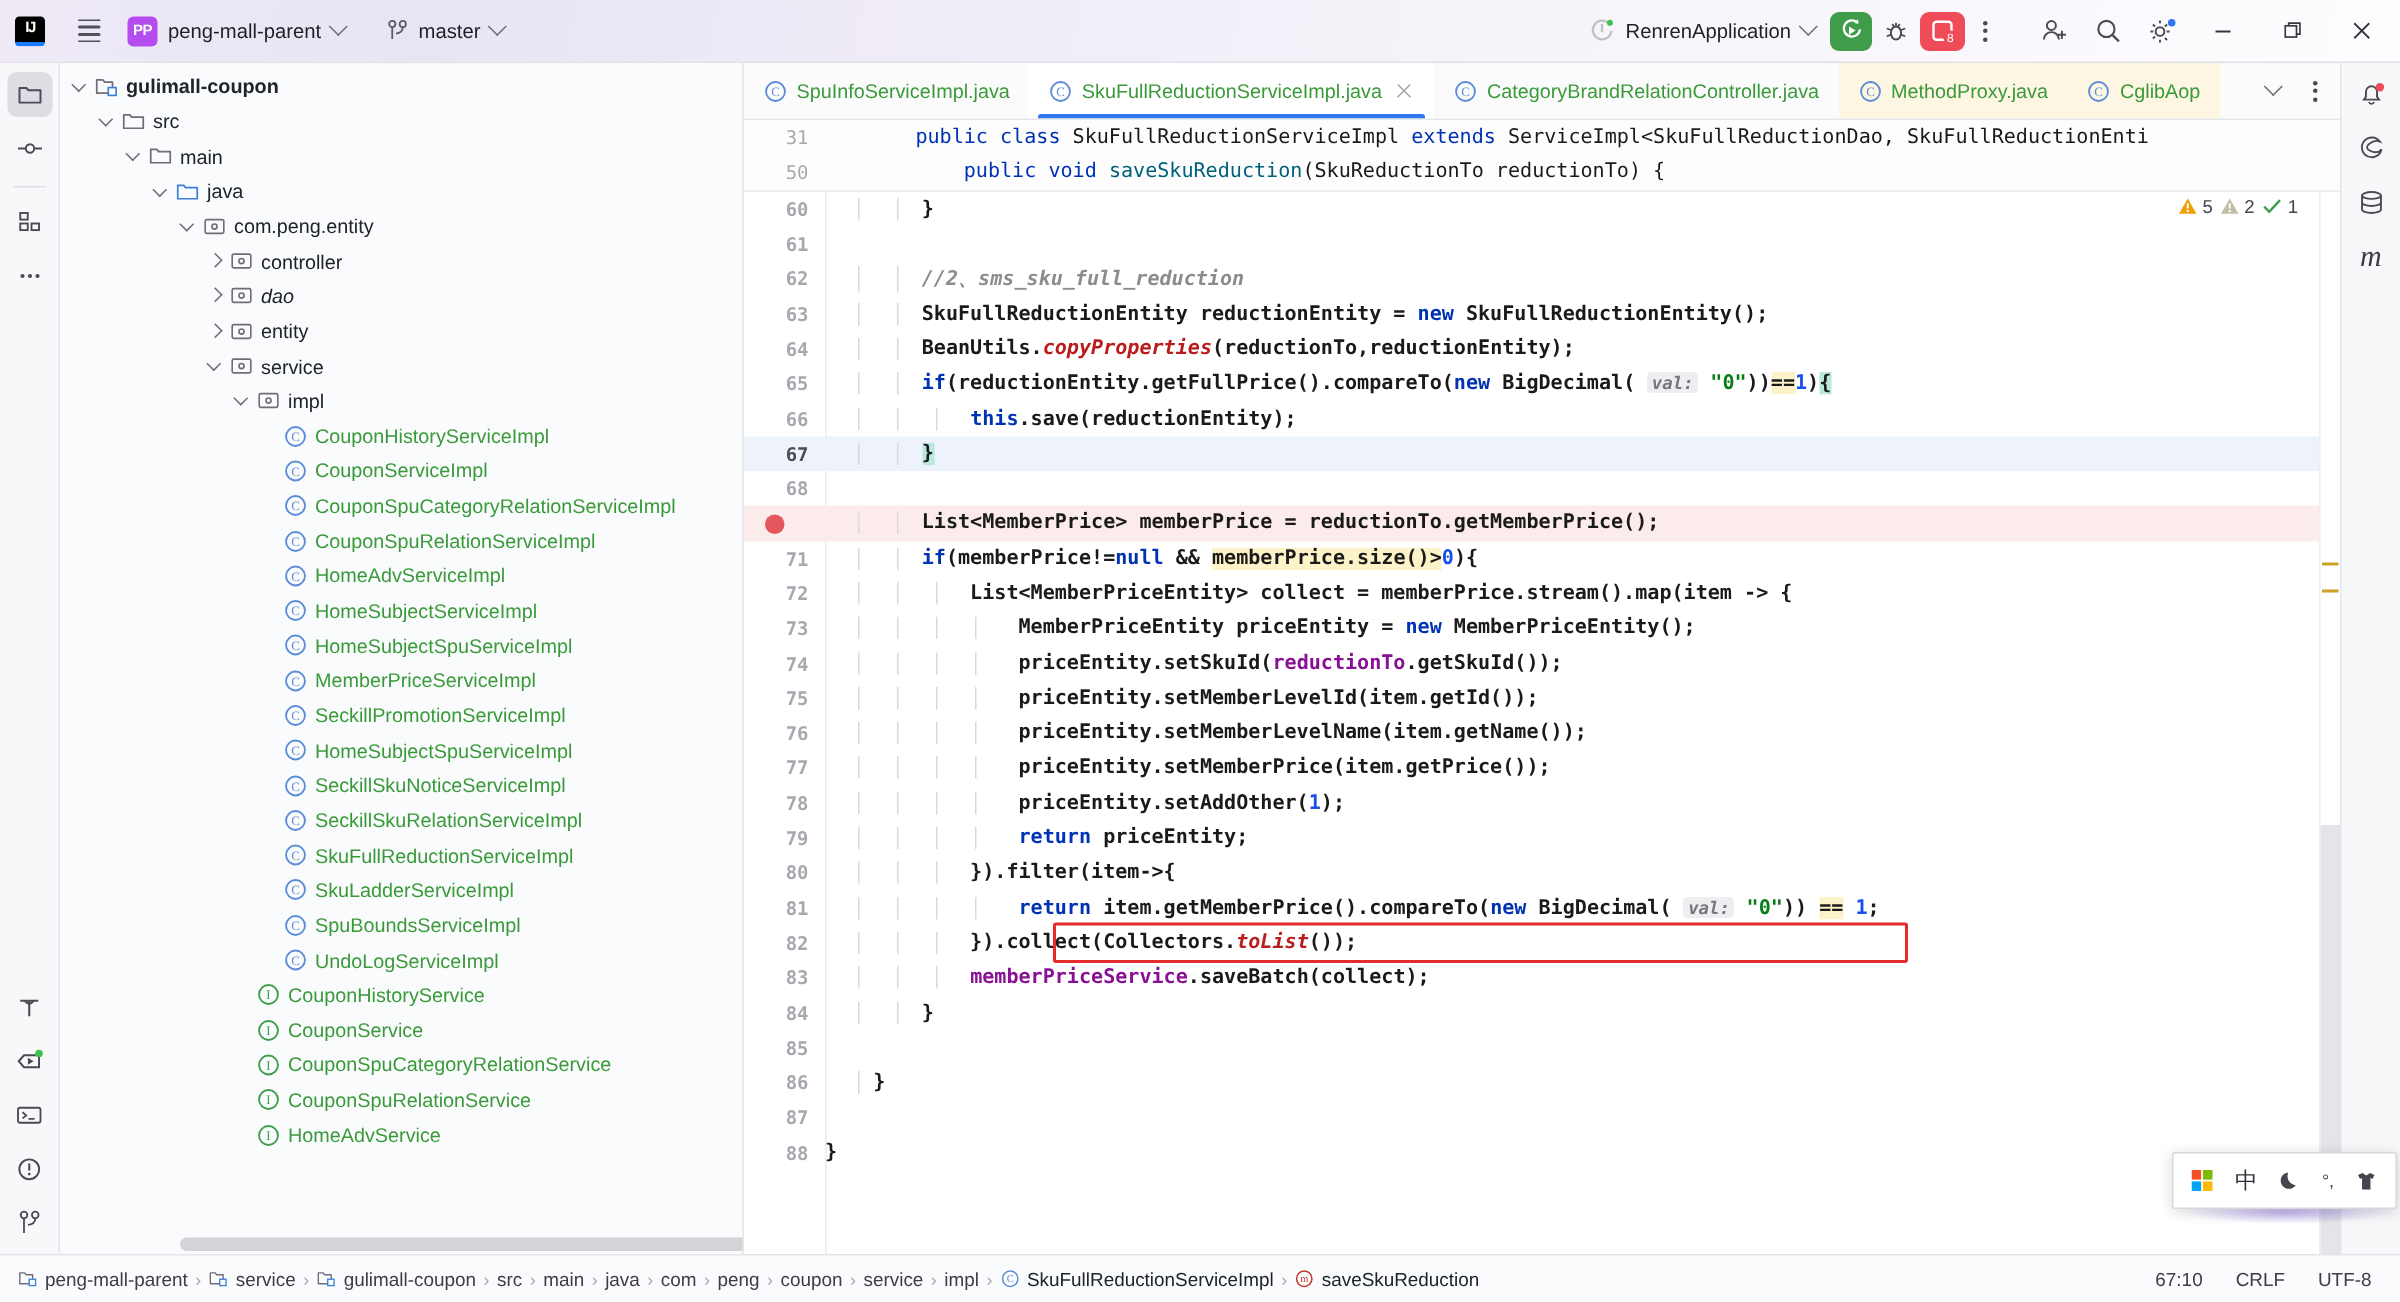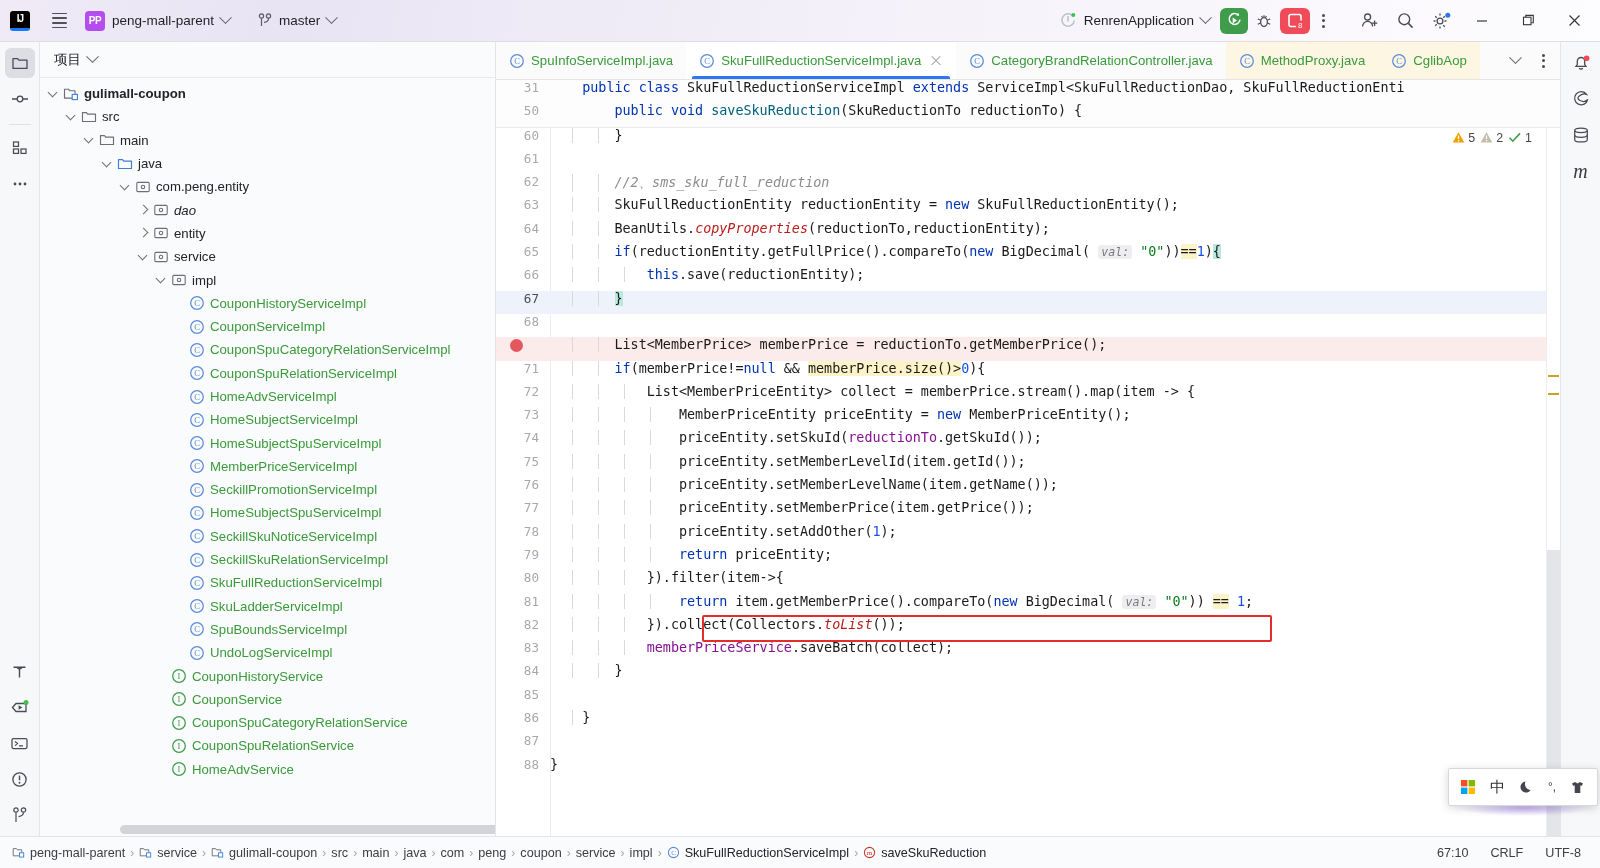--- a/index.html
+++ b/index.html
@@ -97,25 +97,25 @@
   .tab.warn { background:#fdf6e3; }
   .tab .tname { color:#3a9a3a; }
   .tab .tclose { width:14px;height:14px;position:relative;opacity:.55;margin-left:2px; }
   .tab .tclose::before,.tab .tclose::after{content:"";position:absolute;left:1px;top:6.5px;width:12px;height:1.3px;background:#5a5a63;}
   .tab .tclose::before{transform:rotate(45deg);}
   .tab .tclose::after{transform:rotate(-45deg);}
   .tabbar-right { margin-left:auto;display:flex;align-items:center;gap:2px;padding:0 6px;flex:0 0 auto;background:#fbfbfc; }
 
   
   .sticky { background:#fdfdfd;border-bottom:1px solid #e9eaed;flex:0 0 auto;position:relative;z-index:5; }
-  .stickyline { height:23.3px;display:flex;font-family:"DejaVu Sans Mono",monospace;font-size:13.4px;white-space:nowrap;overflow:hidden; }
+  .stickyline { height:23.3px;display:flex;align-items:center;font-family:"DejaVu Sans Mono",monospace;font-size:13.4px;white-space:nowrap;overflow:hidden;gap:28px; }
 
   
   .codearea { flex:1 1 auto;position:relative;overflow:hidden;background:#fff; }
-  .crow { height:23.3px;display:flex;align-items:flex-start;font-family:"DejaVu Sans Mono",monospace;font-size:13.4px;white-space:pre;position:relative; }
+  .crow { height:23.3px;display:flex;align-items:center;font-family:"DejaVu Sans Mono",monospace;font-size:13.4px;white-space:pre;position:relative;font-weight:bold; }
   .crow.cursorline { background:#eef3fb; }
   .crow.bpline { background:#fbeceb; }
   .gut { width:54px;flex:0 0 54px;text-align:right;padding-right:11px;color:#a8a9b0;font-family:"DejaVu Sans Mono",monospace;font-size:12.6px;user-select:none; }
   .crow.cursorline .gut { color:#4b4c55; }
   .ctext { flex:1 1 auto;overflow:hidden;padding-left:0; }
   .bp { width:13px;height:13px;border-radius:50%;background:#e4575f;display:inline-block;margin-left:6px;vertical-align:middle; }
   .gutterline { position:absolute;left:0;top:0;bottom:0;width:1px;background:#ececee; }
 
   
   .kw { color:#0033b3; }
@@ -327,24 +327,20 @@
       <div class="act">
         <svg width="18" height="18" viewBox="0 0 18 18">
           <circle cx="5" cy="4" r="2.2" fill="none" stroke="#4a4b55" stroke-width="1.2"></circle>
           <circle cx="12.5" cy="4" r="2.2" fill="none" stroke="#4a4b55" stroke-width="1.2"></circle>
           <path d="M5 6.3 L5 16 M12.5 6.3 Q12.5 10 7.6 10.6" fill="none" stroke="#4a4b55" stroke-width="1.2"></path>
         </svg>
       </div>
     </div>
 
     <div class="projpanel">
-      <div class="proj-head">
-        <span class="proj-head-title">项目</span>
-        <span class="chev"></span>
-      </div>
       <div class="tree" id="tree">
         <div class="trow" style="padding-left: 6px;">
             <span class="tw">
               <i class="arr down"></i>
             </span>
             <span class="tico">
               <svg width="16" height="16" viewBox="0 0 16 16">
                 <path d="M1.5 3.2 h4 l1.2 1.5 h5.3 v7.4 h-10.5 Z" fill="none" stroke="#6d6e77" stroke-width="1.15" stroke-linejoin="round"></path>
                 <rect x="9.2" y="8.4" width="5.2" height="5.2" fill="#fff" stroke="#3d7eda" stroke-width="1.1"></rect>
               </svg>
@@ -388,20 +384,32 @@
             <span class="tw">
               <i class="arr down"></i>
             </span>
             <span class="tico">
               <svg width="16" height="16" viewBox="0 0 16 16">
                 <rect x="1.8" y="3.4" width="12.4" height="9.2" rx="1.1" fill="none" stroke="#6d6e77" stroke-width="1.1"></rect>
                 <circle cx="8" cy="8" r="1.7" fill="none" stroke="#6d6e77" stroke-width="1.1"></circle>
               </svg>
             </span>
             <span class="tlabel">com.peng.entity</span>
+          </div>
+          <div class="trow" style="padding-left: 96px;">
+            <span class="tw">
+              <i class="arr right"></i>
+            </span>
+            <span class="tico">
+              <svg width="16" height="16" viewBox="0 0 16 16">
+                <rect x="1.8" y="3.4" width="12.4" height="9.2" rx="1.1" fill="none" stroke="#6d6e77" stroke-width="1.1"></rect>
+                <circle cx="8" cy="8" r="1.7" fill="none" stroke="#6d6e77" stroke-width="1.1"></circle>
+              </svg>
+            </span>
+            <span class="tlabel">controller</span>
           </div>
           <div class="trow" style="padding-left: 96px; font-style: italic;">
             <span class="tw">
               <i class="arr right"></i>
             </span>
             <span class="tico">
               <svg width="16" height="16" viewBox="0 0 16 16">
                 <rect x="1.8" y="3.4" width="12.4" height="9.2" rx="1.1" fill="none" stroke="#6d6e77" stroke-width="1.1"></rect>
                 <circle cx="8" cy="8" r="1.7" fill="none" stroke="#6d6e77" stroke-width="1.1"></circle>
               </svg>

